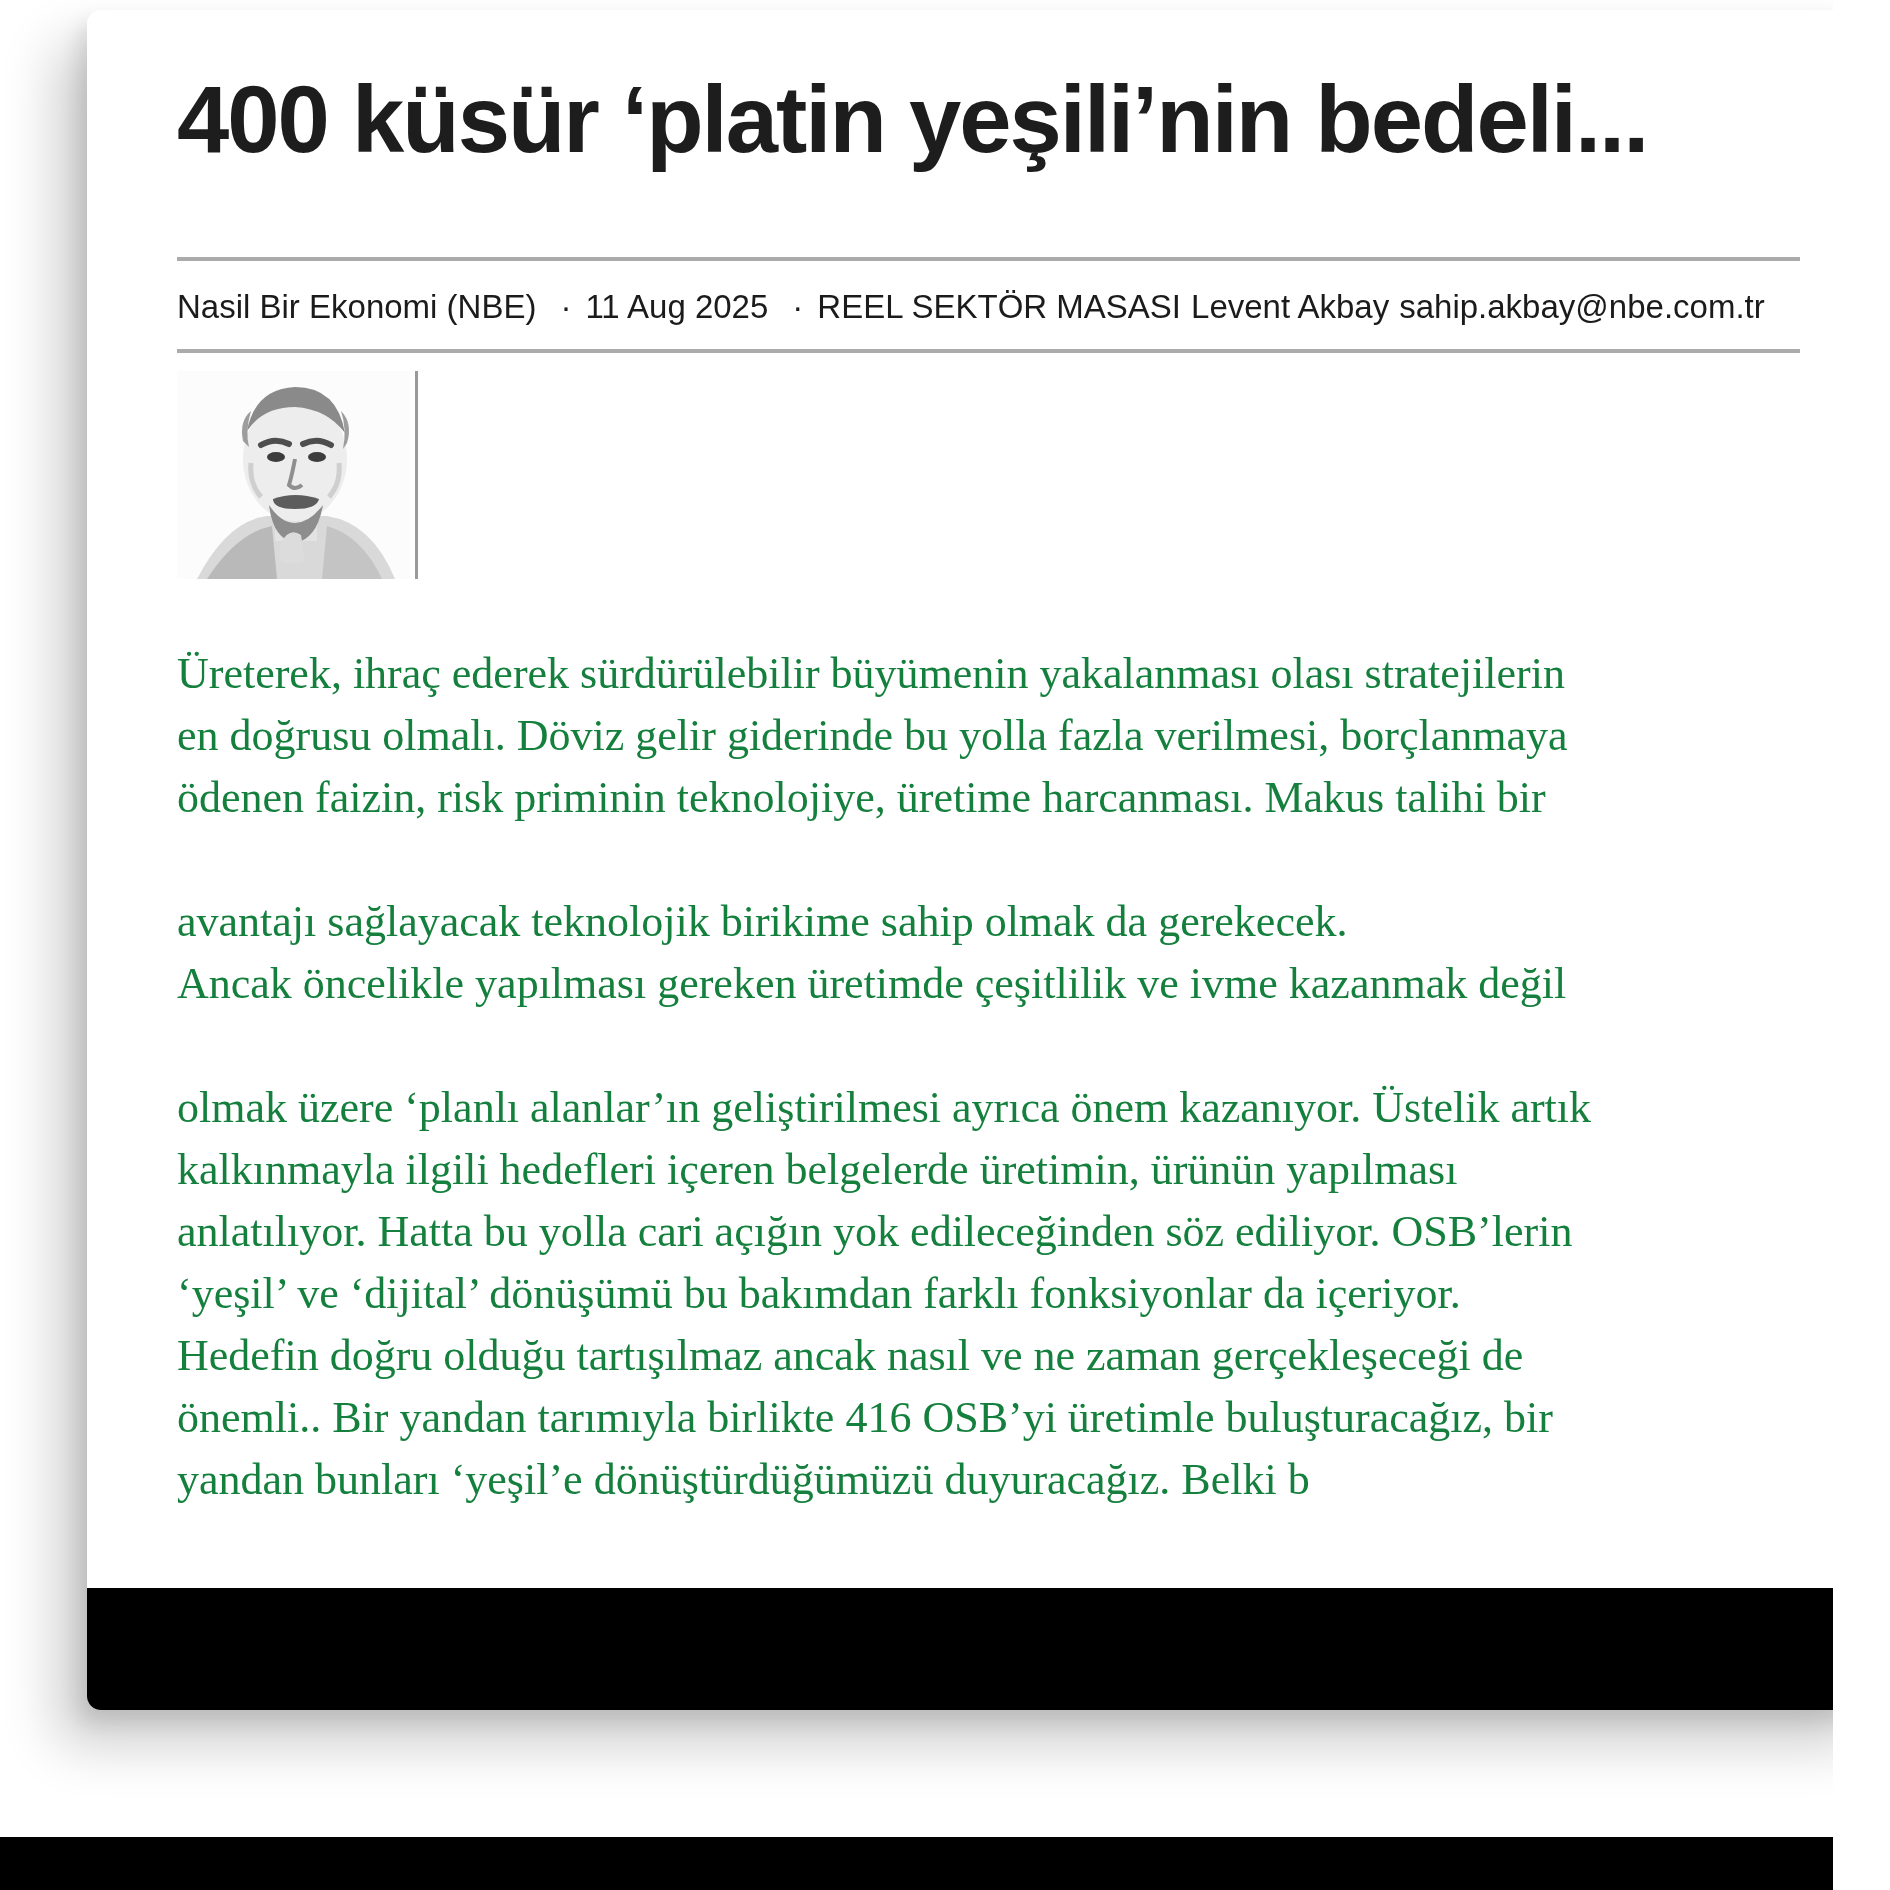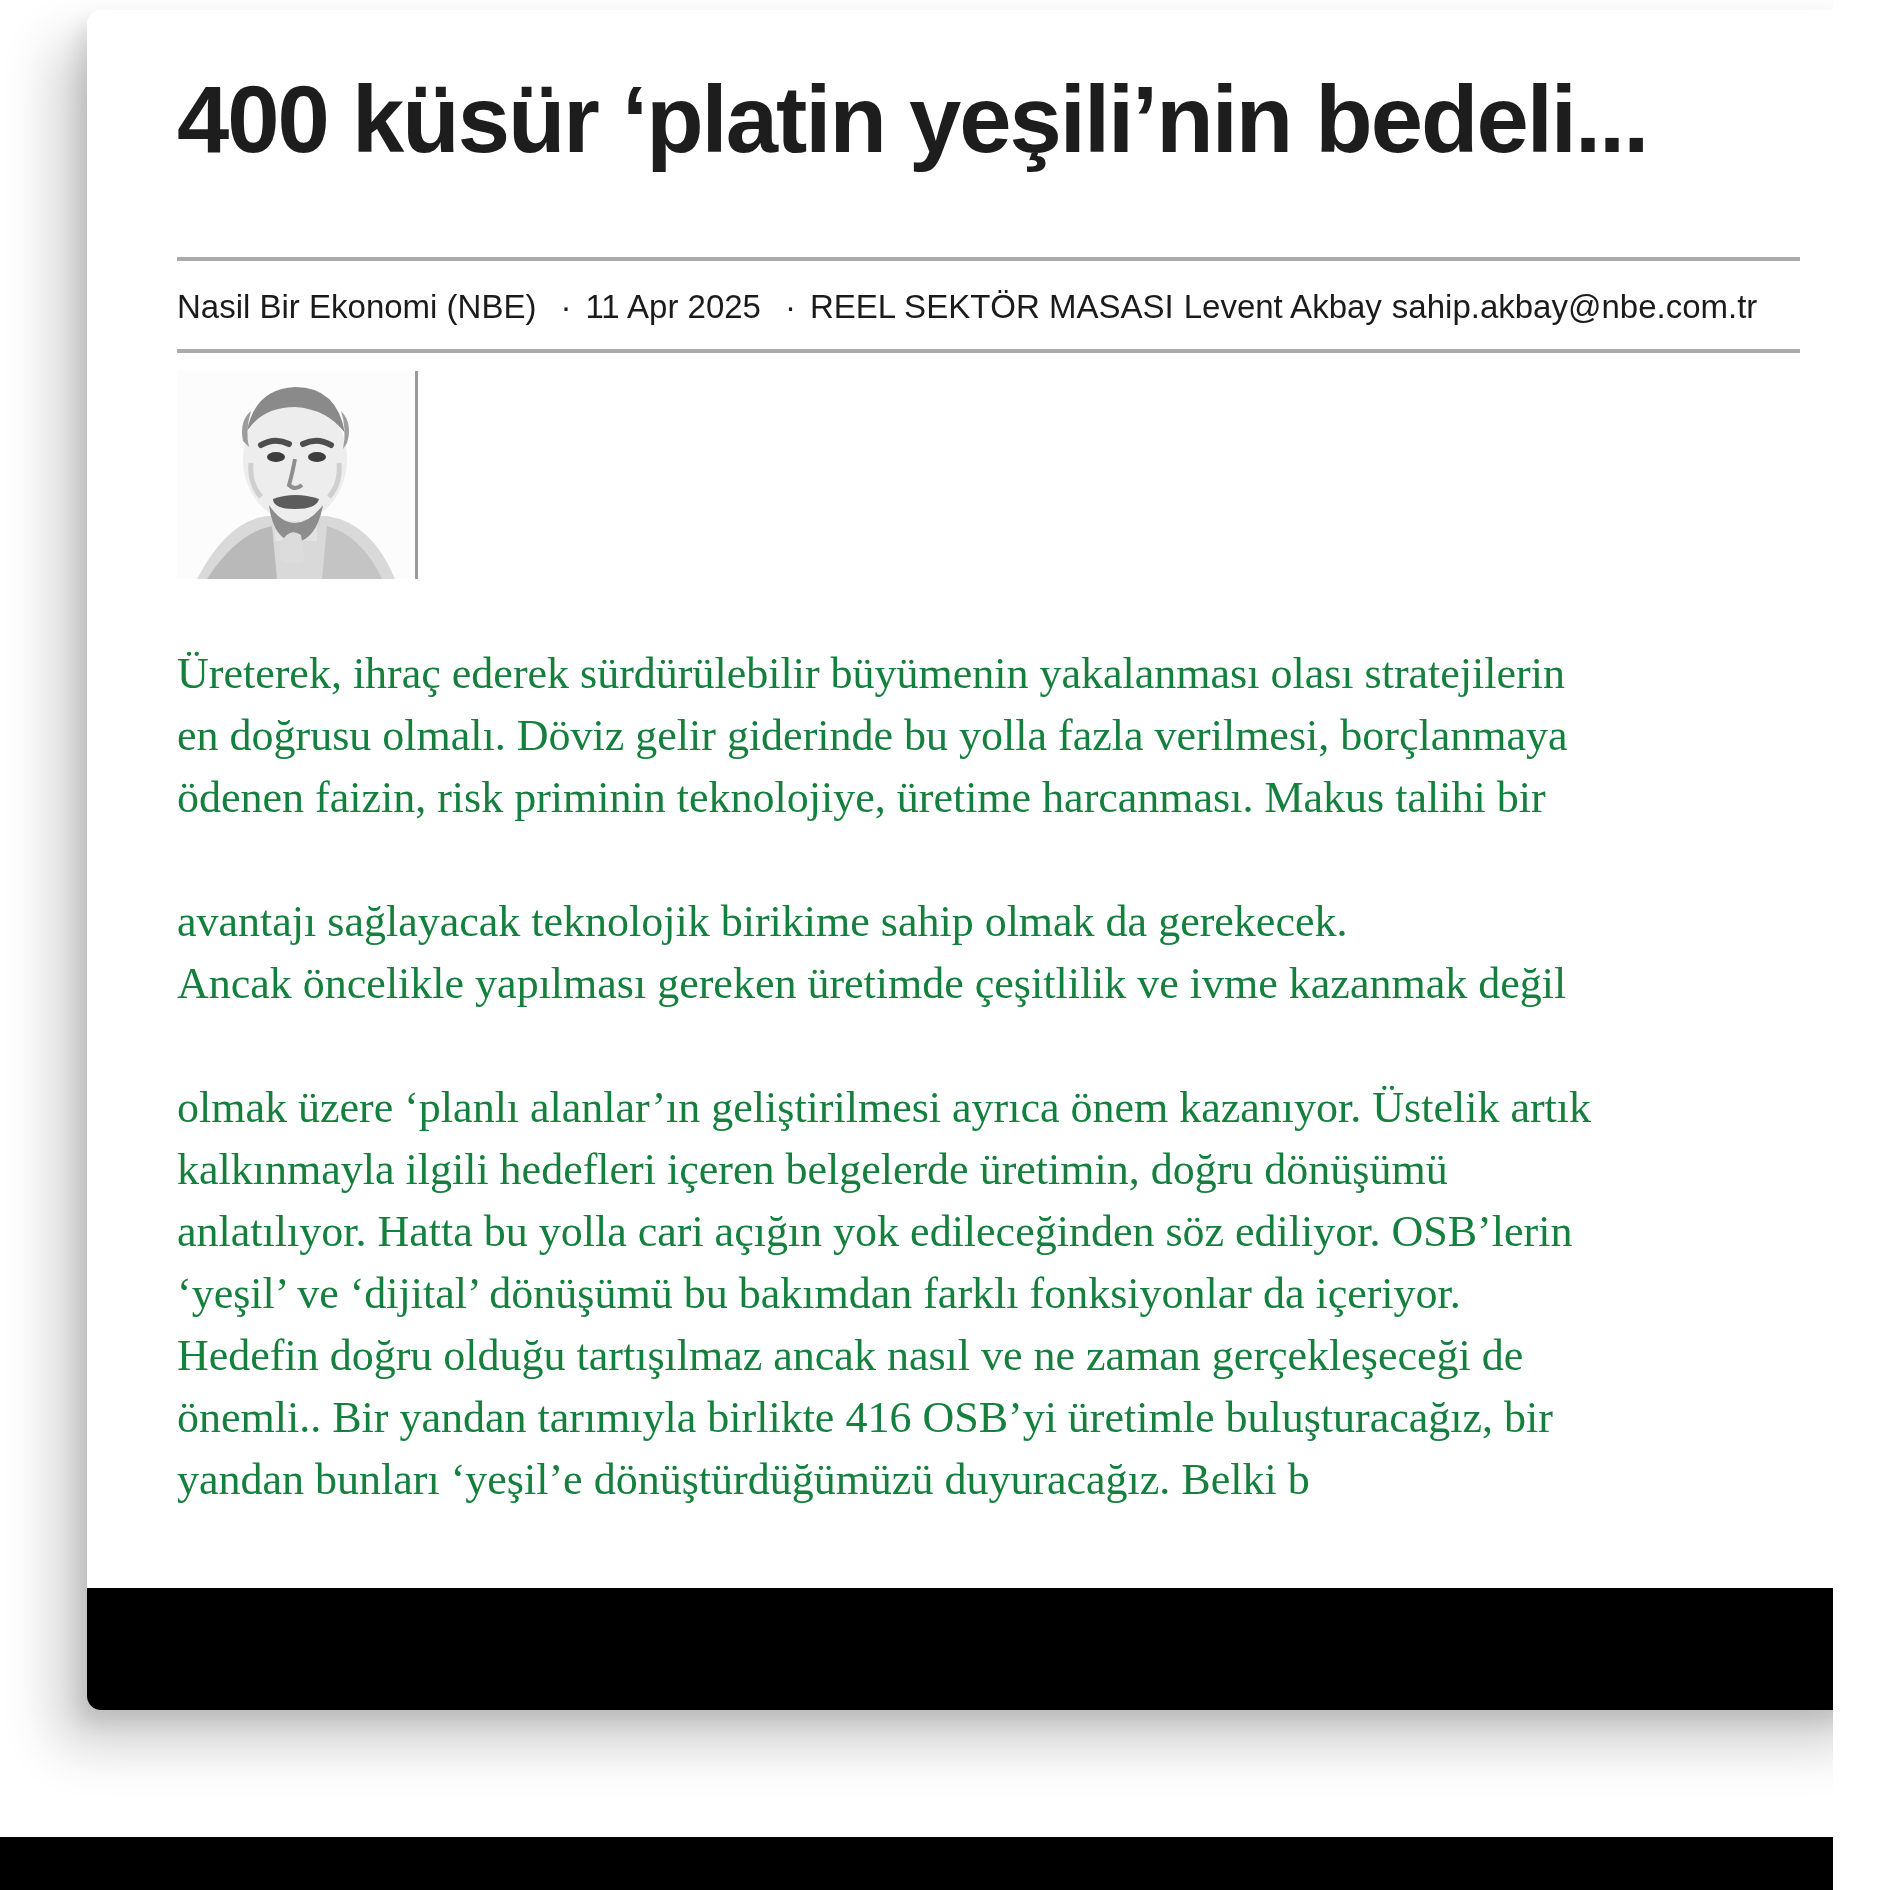--- a/index.html
+++ b/index.html
@@ -32,21 +32,21 @@
 
 <div class="stage">
   <div class="card">
     <div class="content">
 
       <h1 class="title">400 küsür ‘platin yeşili’nin bedeli...</h1>
 
       <hr class="rule rule-top">
 
       <div class="byline">
-        <span class="part">Nasil Bir Ekonomi (NBE)</span><span class="sep">·</span><span class="part">11 Apr 2025</span><span class="sep">·</span><span class="part">REEL SEKTÖR MASASI</span><span class="part">Levent Akbay</span><span class="part">sahip.akbay@nbe.com.tr</span>
+        <span class="part">Nasil Bir Ekonomi (NBE)</span><span class="sep">·</span><span class="part">11 Aug 2025</span><span class="sep">·</span><span class="part">REEL SEKTÖR MASASI</span><span class="part">Levent Akbay</span><span class="part">sahip.akbay@nbe.com.tr</span>
       </div>
 
       <hr class="rule">
 
       <div class="author-block">
         <svg class="portrait" viewBox="0 0 233 208" xmlns="http://www.w3.org/2000/svg">
           <rect x="0" y="0" width="233" height="208" fill="#fcfcfc"></rect>
 
           <path d="M20 208 Q50 150 90 145 L150 145 Q195 152 218 208 Z" fill="#d9d9d9"></path>
           <path d="M30 208 Q60 162 95 155 L100 208 Z" fill="#b9b9b9"></path>
@@ -84,21 +84,21 @@
           <span class="line">Üreterek, ihraç ederek sürdürülebilir büyümenin yakalanması olası stratejilerin</span><br>
           <span class="line">en doğrusu olmalı. Döviz gelir giderinde bu yolla fazla verilmesi, borçlanmaya</span><br>
           <span class="line">ödenen faizin, risk priminin teknolojiye, üretime harcanması. Makus talihi bir</span><br>
           <br>
           <span class="line">avantajı sağlayacak teknolojik birikime sahip olmak da gerekecek.</span>
         </p>
         <p>
           <span class="line">Ancak öncelikle yapılması gereken üretimde çeşitlilik ve ivme kazanmak değil</span><br>
           <br>
           <span class="line">olmak üzere ‘planlı alanlar’ın geliştirilmesi ayrıca önem kazanıyor. Üstelik artık</span><br>
-          <span class="line">kalkınmayla ilgili hedefleri içeren belgelerde üretimin, doğru dönüşümü</span><br>
+          <span class="line">kalkınmayla ilgili hedefleri içeren belgelerde üretimin, ürünün yapılması</span><br>
           <span class="line">anlatılıyor. Hatta bu yolla cari açığın yok edileceğinden söz ediliyor. OSB’lerin</span><br>
           <span class="line">‘yeşil’ ve ‘dijital’ dönüşümü bu bakımdan farklı fonksiyonlar da içeriyor.</span>
         </p>
         <p>
           <span class="line">Hedefin doğru olduğu tartışılmaz ancak nasıl ve ne zaman gerçekleşeceği de</span><br>
           <span class="line">önemli.. Bir yandan tarımıyla birlikte 416 OSB’yi üretimle buluşturacağız, bir</span><br>
           <span class="line">yandan bunları ‘yeşil’e dönüştürdüğümüzü duyuracağız. Belki b</span>
         </p>
       </div>
 

